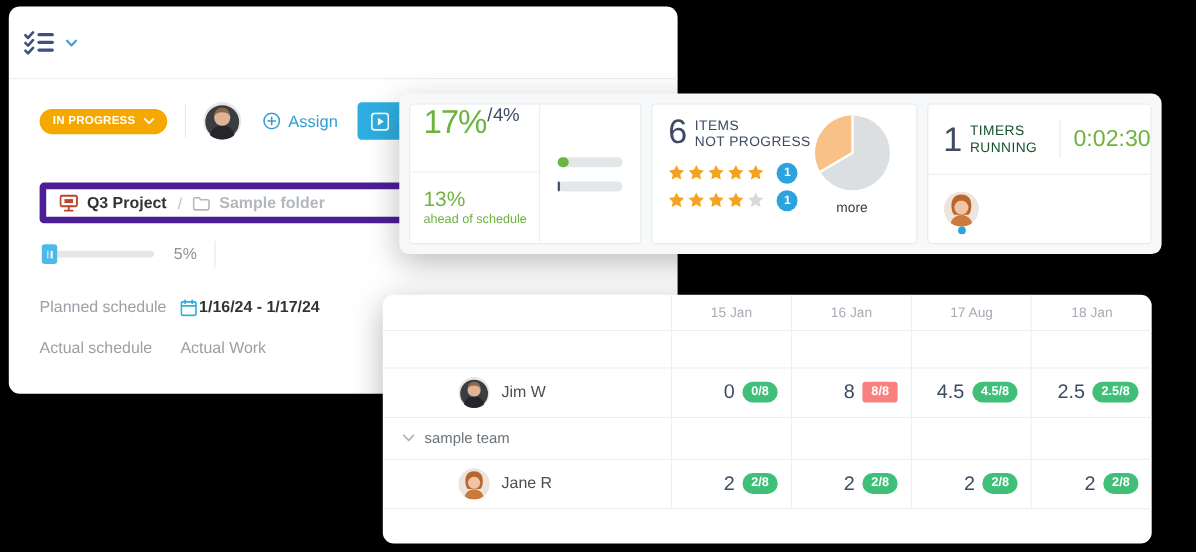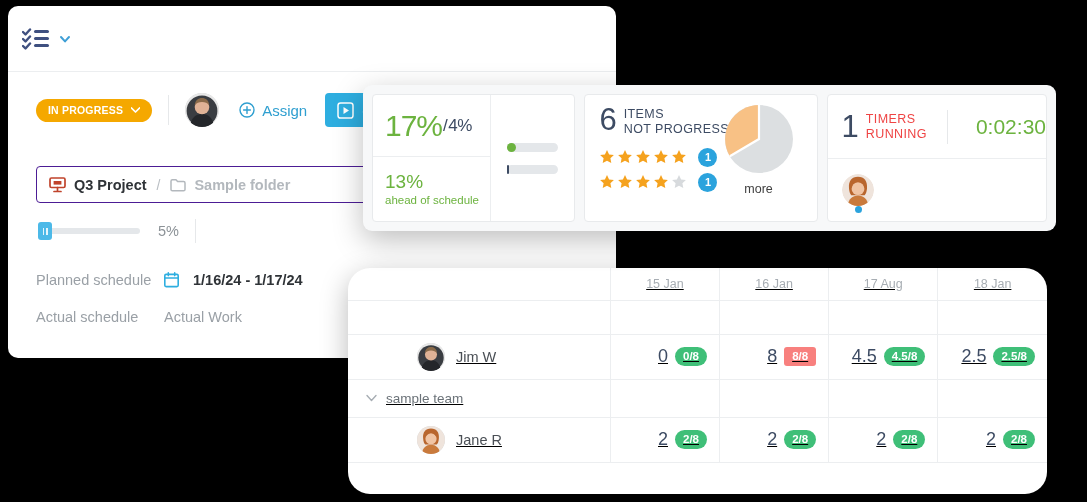--- a/index.html
+++ b/index.html
@@ -66,21 +66,21 @@
     margin-left:18px; height:34px; border-radius:4px; background:#2eaee0;
     color:#fff; display:flex; align-items:center; gap:8px; padding:0 12px;
     font-size:16px; font-weight:bold; white-space:nowrap; overflow:hidden;
     width: 102px;
   }
   .play-ico { width:17px; height:17px; display:block; flex:none;}
 
   
   .bc-wrap { position:absolute; left:28px; top:160px; right:28px; }
   .breadcrumb {
-    height: 37px; border:1px solid #4c1d95; border-radius:4px;
+    height: 37px; border:6px solid #4c1d95; border-radius:4px;
     display:flex; align-items:center; padding: 0 12px; gap:8px;
     max-width: 540px;
   }
   .proj-ico { width:17px; height:17px; display:block; }
   .bc-proj { font-size:14.5px; color:#2f3337; font-weight:bold; }
   .bc-sep { color:#b9bec3; font-size:14px; margin: 0 2px;}
   .folder-ico { width:16px; height:14px; display:block; }
   .bc-folder { font-size:14.5px; color:#b3b8bd; font-weight:bold; }
 
   
@@ -98,42 +98,42 @@
   .prog-pct { margin-left:18px; font-size:14.5px; color:#8c9297; }
   .prog-div { width:1px; height:24px; background:#e6e8ea; margin-left:16px; }
 
   
   .sched {
     position:absolute; left:28px; top:266px; right: 14px;
     display:grid; grid-template-columns: 128px 196px 108px auto;
     row-gap: 21px; align-items:center;
   }
   .sc-lbl { font-size:14.5px; color:#9aa0a6; }
-  .sc-val { font-size:14.5px; color:#2f3337; font-weight:bold; display:flex; align-items:center; gap:14px;}
+  .sc-val { font-size:14.5px; color:#2f3337; font-weight:bold; display:flex; align-items:center; gap:2px;}
   .cal-ico { width:15px; height:16px; display:block; }
 
   
   .stats-card {
     position:absolute; left:363px; top:85px; width:693px; height:146px;
     background:#f7f8f9; border-radius:9px;
     box-shadow: 0 9px 30px rgba(0,0,0,0.26);
     padding: 9px; display:flex; gap:9px;
   }
   .sbox {
     background:#ffffff; border:1px solid #e8eaec; border-radius:4px; height:128px;
     display:flex; position:relative;
   }
   .sbox-pct { width: 225px; }
   .pct-left {
     width: 118px; border-right:1px solid #eceef0;
     display:flex; flex-direction:column;
   }
   .pct-top {
     height:62px; border-bottom:1px solid #eceef0;
-    display:flex; align-items:center; padding-left:12px;
+    display:flex; align-items:flex-start; padding-left:12px;
   }
   .pct-big { font-size:30px; color:#6cb33f; letter-spacing:-1px; }
   .pct-small { font-size:17px; color:#3d4b63; margin-left:1px; letter-spacing:-0.5px;}
   .pct-bot { flex:1; display:flex; flex-direction:column; justify-content:center; padding-left:12px;}
   .pct-13 { font-size:19px; color:#6cb33f; line-height:1.05; }
   .pct-ahead { font-size:11.5px; color:#6cb33f; margin-top:3px; }
   .bars { flex:1; display:flex; flex-direction:column; justify-content:center; gap:13px; padding:0 16px;}
   .bar-track { height:9px; border-radius:5px; background:#e4e7ea; position:relative; }
   .bar-fill { position:absolute; left:0; top:0; height:9px; border-radius:5px; }
 
@@ -152,37 +152,36 @@
   .pie-col {
     position:absolute; right:12px; top:8px; width:92px;
     display:flex; flex-direction:column; align-items:center;
   }
   .pie { width:72px; height:72px; display:block; }
   .more-link { font-size:12.5px; color:#404040; margin-top:7px; }
 
   .sbox-timer { flex:1; flex-direction:column; padding:0; }
   .tm-top { height:64px; border-bottom:1px solid #eceef0; display:flex; align-items:center; padding-left:14px;}
   .tm-num { font-size:31px; color:#3d4b63; font-weight:300; line-height:.95; letter-spacing:-1px;}
-  .tm-cap { font-size:12.5px; color:#ef4444; letter-spacing:.4px; line-height:1.18; margin-left:8px;}
+  .tm-cap { font-size:12.5px; color:#14532d; letter-spacing:.4px; line-height:1.18; margin-left:8px;}
   .tm-div { width:1px; height:34px; background:#e6e8ea; margin-left:20px; }
-  .tm-time { font-size:21px; color:#6cb33f; margin-left:28px; }
+  .tm-time { font-size:21px; color:#6cb33f; margin-left:12px; }
   .tm-bot { flex:1; display:flex; align-items:center; padding-left:14px; }
   .tm-av-wrap { position:relative; }
   .online-dot {
     position:absolute; left:13px; bottom:-7px; width:7px; height:7px;
     border-radius:50%; background:#2ba3dd;
   }
 
   
   .table-card {
     position:absolute; left:348px; top:268px; width:699px; height:226px;
-    background:#ffffff; border-radius:22px;
+    background:#ffffff; border-radius:10px;
     box-shadow: 0 8px 28px rgba(0,0,0,0.28);
     overflow:hidden;
-    text-decoration:underline;
   }
   .tbl { width: 100%; border-collapse: collapse; table-layout: fixed; }
   .tbl th, .tbl td { border-bottom:1px solid #eceef0; }
   .tbl th { height:32px; font-weight:normal; font-size:12.5px; color:#a7adb3; }
   .col-name { width: 262px; }
   .col-day  { width: 109px; }
   .tbl th.col-day { border-left:1px solid #eceef0; }
   .tbl td.cell-day { border-left:1px solid #eceef0; }
   .row-blank td { height:34px; }
   .row-person td { height:44px; }

